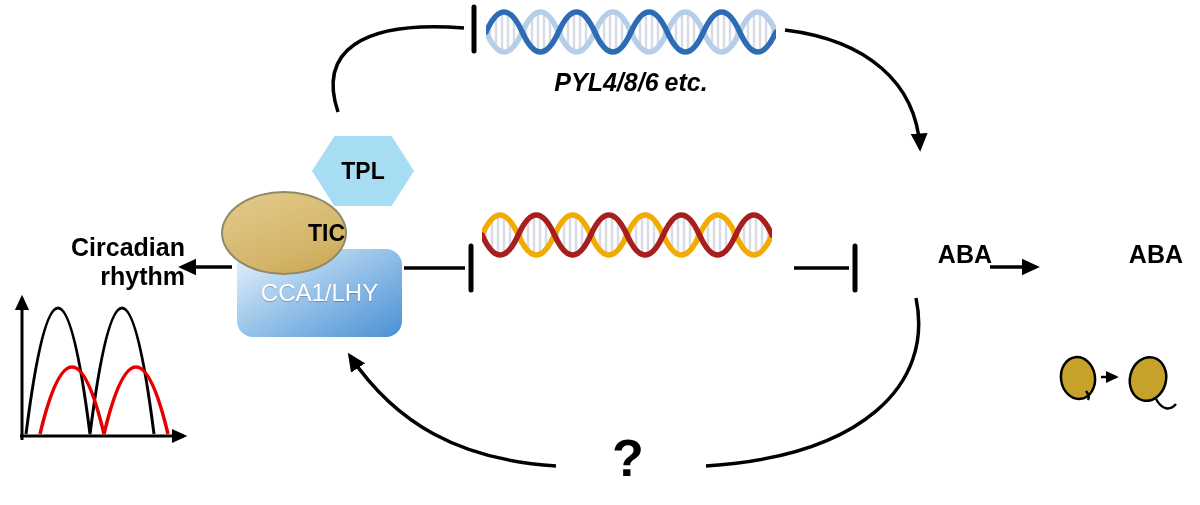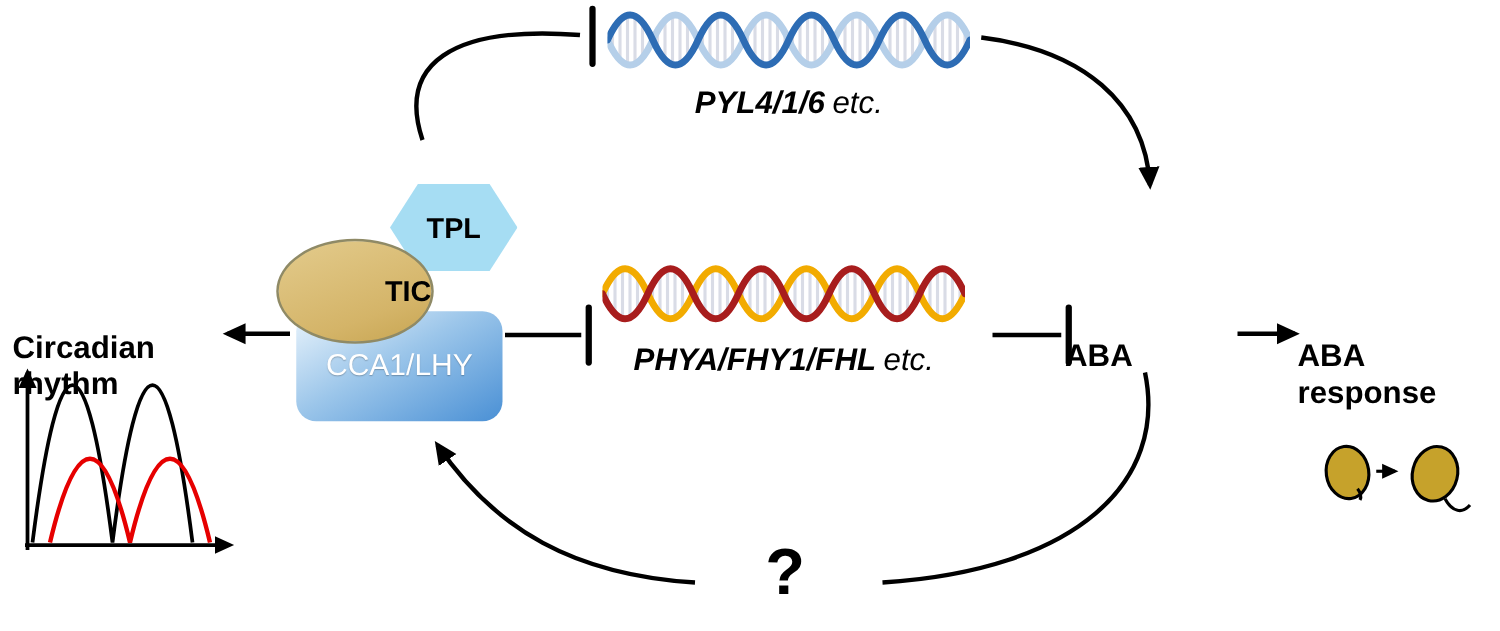--- a/index.html
+++ b/index.html
@@ -1,29 +1,29 @@
 <!DOCTYPE html>
 <html><head>
 <meta charset="utf-8">
 <style>
   html,body{margin:0;padding:0;background:#fff;}
   .canvas{
     position:relative;width:1200px;height:505px;background:#ffffff;
     font-family:"Liberation Sans",sans-serif;overflow:hidden;color:#000;
   }
   .layer{position:absolute;left:0;top:0;width:1200px;height:505px;}
-  .lbl{position:absolute;text-align:left;font-weight:bold;font-size:25px;line-height:29px;margin-top:31px;}
+  .lbl{position:absolute;text-align:right;font-weight:bold;font-size:25px;line-height:29px;}
   .gene-lbl{position:absolute;text-align:center;font-size:25px;font-style:italic;}
   .gene-lbl .gene{font-weight:bold;}
-  .gene-lbl .etc{font-weight:normal;margin-left:6px;}
+  .gene-lbl .etc{font-weight:bold;margin-left:6px;}
   .question{position:absolute;left:595px;top:428px;width:66px;text-align:center;
     font-size:52px;font-weight:bold;line-height:60px;}
   
   .hex{
-    position:absolute;left:312px;top:147px;width:102px;height:70px;
+    position:absolute;left:312px;top:136px;width:102px;height:70px;
     background:#a6ddf3;z-index:1;display:flex;align-items:center;justify-content:center;
     clip-path:polygon(22% 0%,78% 0%,100% 50%,78% 100%,22% 100%,0% 50%);
     font-weight:bold;font-size:23px;
   }
   .ccabox{
     position:absolute;left:237px;top:249px;width:165px;height:88px;border-radius:16px;
     background:linear-gradient(150deg,#eaf4fc 0%,#9cc6ea 45%,#4a90d5 100%);
     z-index:2;display:flex;align-items:center;justify-content:center;
     color:#fff;font-weight:normal;font-size:24px;text-shadow:0 1px 1px rgba(0,0,0,.25);
   }
@@ -183,24 +183,21 @@
         <line x1="268" x2="268" y1="48.9" y2="11.1"></line>
         <line x1="274" x2="274" y1="49.7" y2="10.3"></line>
         <line x1="280" x2="280" y1="45.2" y2="14.8"></line>
         <line x1="286" x2="286" y1="36.8" y2="23.2"></line>
       </g>
     <path class="strand" d="M0,30 Q18.125,-10 36.25,30 T72.5,30 T108.75,30 T145,30 T181.25,30 T217.5,30 T253.75,30 T290,30" stroke="#f2ab00"></path>
     <path class="strand" d="M0,30 Q18.125,70 36.25,30 T72.5,30 T108.75,30 T145,30 T181.25,30 T217.5,30 T253.75,30 T290,30" stroke="#a81d1d"></path>
   </svg>
 
   <div class="gene-lbl" style="left:461px;top:68px;width:340px;">
-    <span class="gene">PYL4/1/6</span><span class="etc">etc.</span>
-  </div>
-  <div class="gene-lbl" style="left:447px;top:274px;width:360px;">
-    <span class="gene">PHYA/FHY1/FHL</span><span class="etc">etc.</span>
+    <span class="gene">PYL4/8/6</span><span class="etc">etc.</span>
   </div>
 
   <div class="hex">
     <span>TPL</span>
   </div>
   <div class="ccabox">
     <span>CCA1/LHY</span>
   </div>
   <div class="tic">
     <span>TIC</span>
@@ -210,18 +207,17 @@
     <div>Circadian</div>
     <div>rhythm</div>
   </div>
 
   <div class="lbl" style="left:852px;top:240px;width:140px;">
     <div>ABA</div>
   </div>
 
   <div class="lbl" style="left:1038px;top:240px;width:145px;">
     <div>ABA</div>
-    <div>response</div>
   </div>
 
   <div class="question">?</div>
 
 </div>
 
 </body></html>

